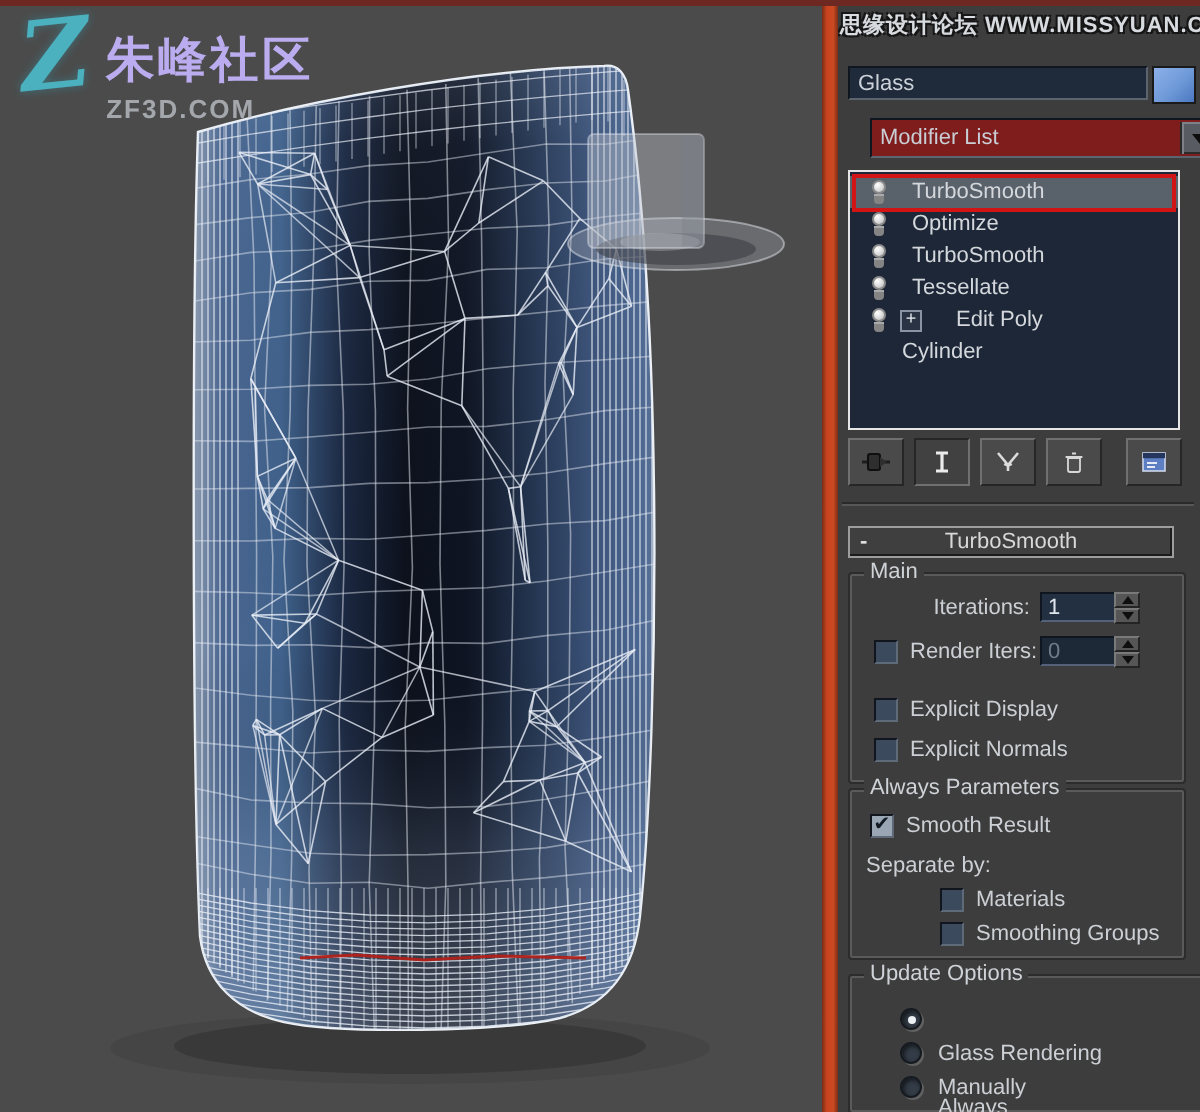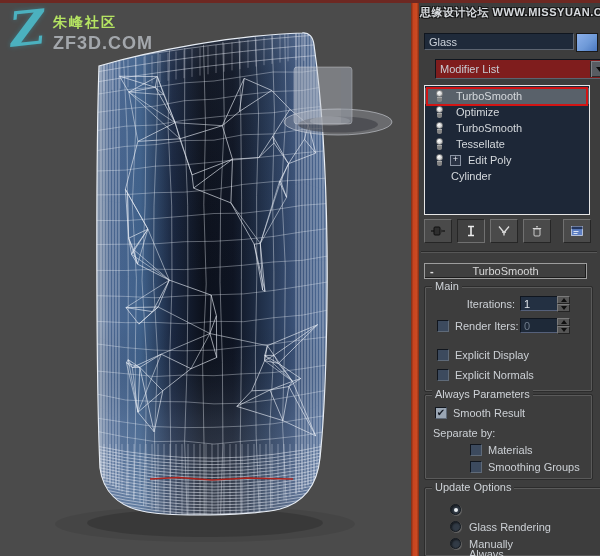--- a/index.html
+++ b/index.html
@@ -9,22 +9,22 @@
          font-family:"Liberation Sans","DejaVu Sans",sans-serif;font-size:11px;color:#ccd0d5;}
   
   .viewport{position:absolute;left:0;top:0;width:412px;height:556px;background:var(--c-viewport_bg,#4b4b4b);}
   .top-strip{position:absolute;left:0;top:0;width:600px;height:3px;background:#6d2822;z-index:9;}
   .vp-border{position:absolute;left:411px;top:0;width:8px;height:556px;z-index:8;
              background:linear-gradient(90deg,#73281427,#7c2d17 0%,#c8441f 30%,#cc4a22 70%,#7c2d17 100%);}
   .logo{position:absolute;left:10px;top:8px;z-index:3;white-space:nowrap;}
   .logo-z{display:inline-block;font:italic bold 48px "DejaVu Serif",serif;color:var(--c-logo_cyan,#4cc3d4);
           opacity:.85;transform:rotate(-6deg);text-shadow:0 0 5px rgba(50,160,180,.55);line-height:40px;}
   .logo-text{display:inline-block;margin-left:5px;vertical-align:top;padding-top:6px;}
-  .logo-title{display:block;font-size:14px;font-weight:bold;letter-spacing:2px;color:#bef264;opacity:.92;}
-  .logo-sub{display:block;font-size:18px;font-weight:bold;letter-spacing:1px;color:#c6cbd2;opacity:.72;margin-top:1px;}
+  .logo-title{display:block;font-size:24px;font-weight:bold;letter-spacing:2px;color:#c4b5fd;opacity:.92;}
+  .logo-sub{display:block;font-size:13px;font-weight:bold;letter-spacing:1px;color:#c6cbd2;opacity:.72;margin-top:1px;}
   
   .panel{position:absolute;left:419px;top:0;width:181px;height:556px;background:var(--c-panel_bg,#3d3d3d);}
   .forum-mark{position:absolute;left:1px;top:5px;width:178px;font-size:11px;font-weight:bold;white-space:nowrap;
               color:rgba(232,235,240,.92);letter-spacing:.5px;
               text-shadow:1px 1px 0 #161616,-1px -1px 0 #161616,1px -1px 0 #161616,-1px 1px 0 #161616;}
   .obj-name{position:absolute;left:5px;top:33px;width:140px;height:13px;background:#1f2a3a;color:#ccd2da;
             border:1px solid;border-color:#10161f #5c6470 #5c6470 #10161f;font:11px "Liberation Sans",sans-serif;
             padding:1px 4px;outline:none;}
   .swatch{position:absolute;left:157px;top:33px;width:20px;height:17px;border:1px solid #1a1a1a;
           background:linear-gradient(135deg,#8cb0ea 0%,var(--c-swatch_blue,#6f9ad8) 55%,#4a77c0 100%);}
@@ -34,21 +34,21 @@
   .combo-btn{width:17px;height:16px;background:#585c62;border-left:1px solid #2a2a2a;display:flex;
              align-items:center;justify-content:center;box-shadow:inset 1px 1px 0 #7e8288,inset -1px -1px 0 #2b2b2b;}
   .tri-down{width:0;height:0;border-left:4px solid transparent;border-right:4px solid transparent;border-top:5px solid #0d0d0d;}
   
   .stack{position:absolute;left:5px;top:85px;width:164px;height:126px;background:var(--c-stack_bg,#1d2737);
          border:1px solid #e6e6e6;padding-top:2px;}
   .srow{position:relative;display:flex;align-items:center;height:16px;padding-left:10px;color:#d4d8dc;}
   .srow.sel{background:#59616a;}
   .srow-label{margin-left:12px;}
   .srow.obj .srow-label{margin-left:16px;text-align:right;}
-  .srow.editpoly .srow-label{margin-left:7px;}
+  .srow.editpoly .srow-label{margin-left:17px;}
   .bulb{position:relative;width:9px;height:13px;flex:0 0 9px;}
   .bulb::before{content:'';position:absolute;left:1px;top:0;width:7px;height:7px;border-radius:50%;
                 background:radial-gradient(circle at 35% 30%,#ffffff,#cfcfcf 70%,#9a9a9a);border:1px solid #8a8a8a;box-sizing:border-box;}
   .bulb::after{content:'';position:absolute;left:2px;top:8px;width:5px;height:4px;background:#848484;
                border-radius:0 0 2px 2px;box-shadow:0 -1px 0 #aaa;}
   .expand{width:9px;height:9px;margin-left:6px;background:#2a3344;border:1px solid #8a93a2;color:#e8ecf2;
           font-size:9px;line-height:7px;text-align:center;}
   .red-callout{position:absolute;left:1px;top:1px;width:158px;height:15px;
                border:2px solid var(--c-highlight_red,#d21414);z-index:5;pointer-events:none;}
   

